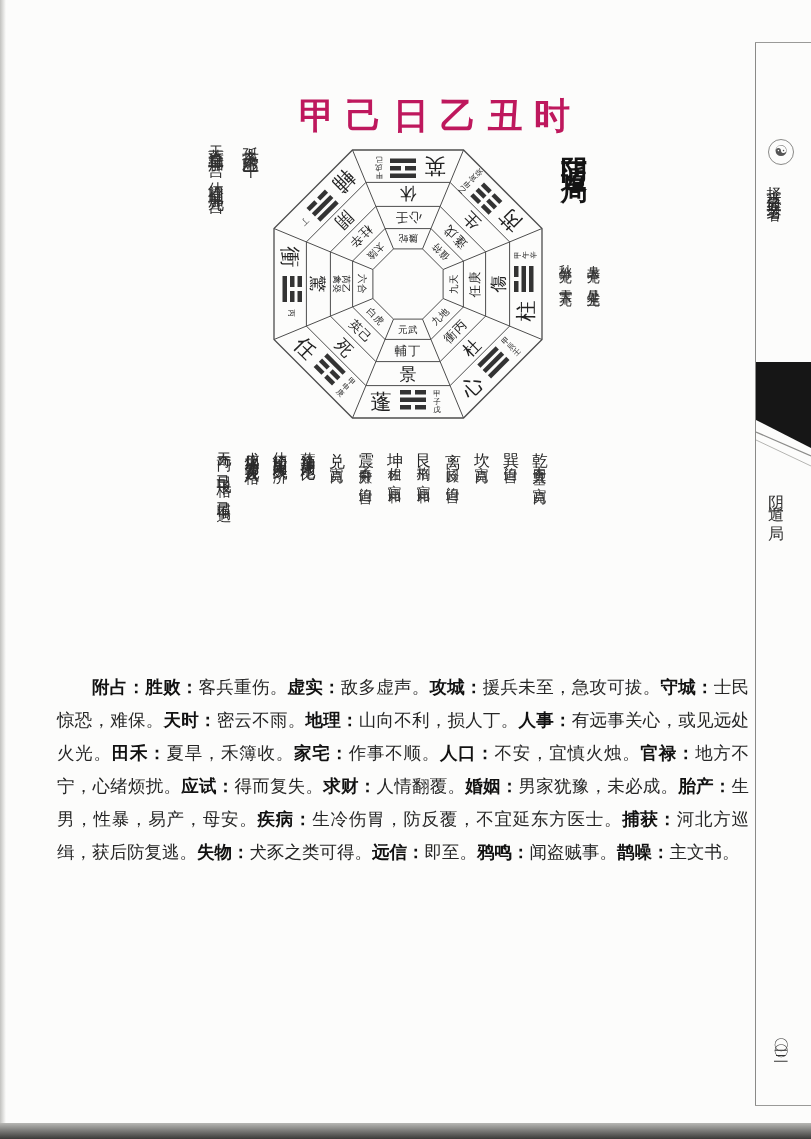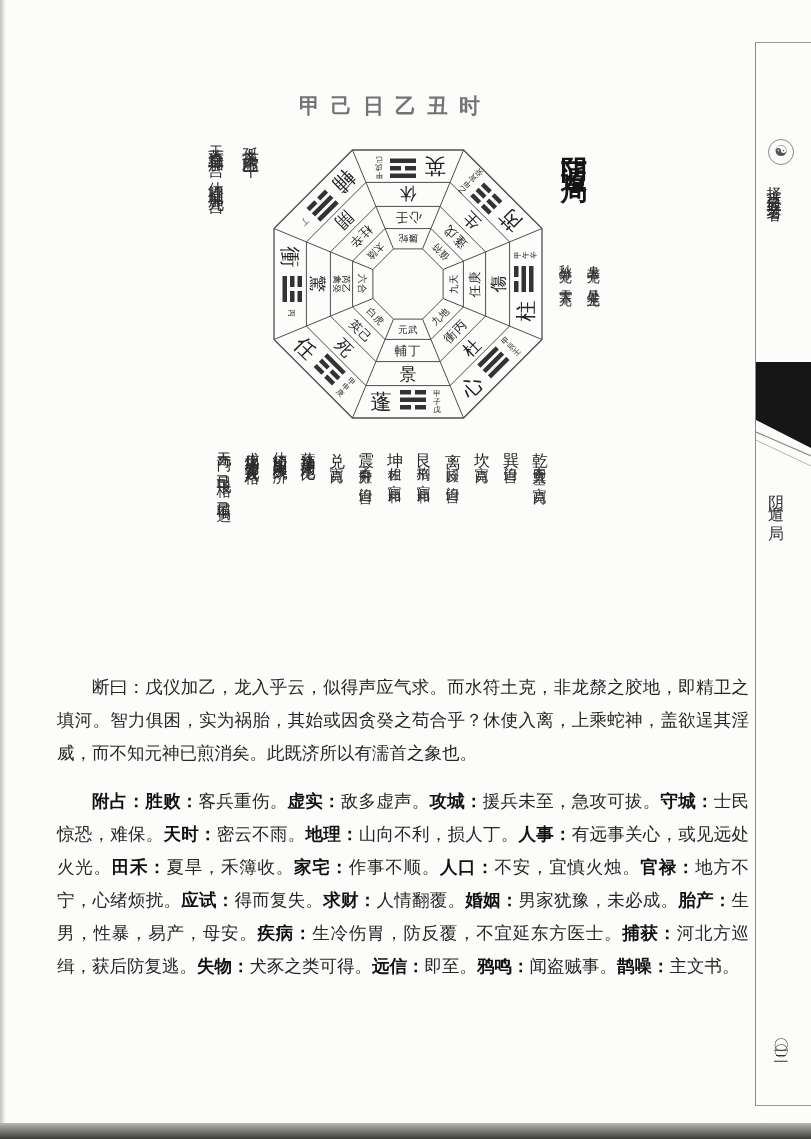--- a/index.html
+++ b/index.html
@@ -1,21 +1,21 @@
 <!DOCTYPE html>
 <html><head>
 <meta charset="utf-8">
 <style>
   html,body{margin:0;padding:0;background:#e9e9e6;}
   .page{position:relative;width:811px;height:1139px;background:#fcfcfb;overflow:hidden;
         font-family:"DejaVu Sans",sans-serif;color:#2b2b2b;}
   .vert{writing-mode:vertical-rl;text-orientation:upright;}
   .abs{position:absolute;}
 
-  #page-title{left:299px;top:92px;font-size:21px;letter-spacing:11px;color:#737373;font-weight:600;white-space:nowrap;}
+  #page-title{left:299px;top:92px;font-size:36px;letter-spacing:11px;color:#be185d;font-weight:600;white-space:nowrap;}
 
   #left-notes{left:198px;top:133px;height:290px;}
   #left-notes .col1{font-size:17px;letter-spacing:3px;padding:0 7px;color:#2f2f2f;}
   #left-notes .col2{font-size:16px;letter-spacing:2.5px;padding:0 7px;color:#2f2f2f;}
 
   #right-title{left:556px;top:136px;font-size:27px;font-weight:bold;letter-spacing:7px;color:#141414;}
   #right-notes{left:552px;top:254px;height:160px;}
   #right-notes div{font-size:13.5px;letter-spacing:2px;padding:0 5px;color:#333;}
 
   #judgment-columns{left:242px;top:440px;height:240px;width:312px;}
@@ -190,21 +190,20 @@
       <div class="jcol"><span class="jhead">坤</span><span class="jbody">相佐　宫门比和</span></div>
       <div class="jcol"><span class="jhead">震</span><span class="jbody">乙奇升殿　门迫宫</span></div>
       <div class="jcol"><span class="jhead">兑</span><span class="jbody">宫克门</span></div>
       <div class="jcol long"><span class="jbody">蓬符加坤为水地比</span></div>
       <div class="jcol long"><span class="jbody">休门加离为水火既济</span></div>
       <div class="jcol long"><span class="jbody">戊仪加乙为青龙入云格</span></div>
       <div class="jcol long"><span class="jbody">无奇门　己日飞干格　己日不遇</span></div>
     </div>
 
   <div class="abs" id="main-text">
-    <p>断曰：戊仪加乙，龙入乎云，似得声应气求。而水符土克，非龙漦之胶地，即精卫之填河。智力俱困，实为祸胎，其始或因贪癸之苟合乎？休使入离，上乘蛇神，盖欲逞其淫威，而不知元神已煎消矣。此既济所以有濡首之象也。</p>
     <p><b>附占：</b><b>胜败：</b><span>客兵重伤。</span><b>虚实：</b><span>敌多虚声。</span><b>攻城：</b><span>援兵未至，急攻可拔。</span><b>守城：</b><span>士民惊恐，难保。</span><b>天时：</b><span>密云不雨。</span><b>地理：</b><span>山向不利，损人丁。</span><b>人事：</b><span>有远事关心，或见远处火光。</span><b>田禾：</b><span>夏旱，禾簿收。</span><b>家宅：</b><span>作事不顺。</span><b>人口：</b><span>不安，宜慎火烛。</span><b>官禄：</b><span>地方不宁，心绪烦扰。</span><b>应试：</b><span>得而复失。</span><b>求财：</b><span>人情翻覆。</span><b>婚姻：</b><span>男家犹豫，未必成。</span><b>胎产：</b><span>生男，性暴，易产，母安。</span><b>疾病：</b><span>生冷伤胃，防反覆，不宜延东方医士。</span><b>捕获：</b><span>河北方巡缉，获后防复逃。</span><b>失物：</b><span>犬豕之类可得。</span><b>远信：</b><span>即至。</span><b>鸦鸣：</b><span>闻盗贼事。</span><b>鹊噪：</b><span>主文书。</span></p>
   </div>
 
   <div class="abs" id="sidebar-rule"></div>
   <div class="abs hrule" style="left:755px;top:42px;width:56px;"></div>
   <div class="abs" id="logo">☯</div>
   <div class="abs vert" id="series-title">择吉类经典名著</div>
 
   <svg class="abs" style="left:756px;top:356px;" width="55" height="130">
     <polygon points="0,6 55,6 55,92 0,64" fill="#161616"></polygon>

